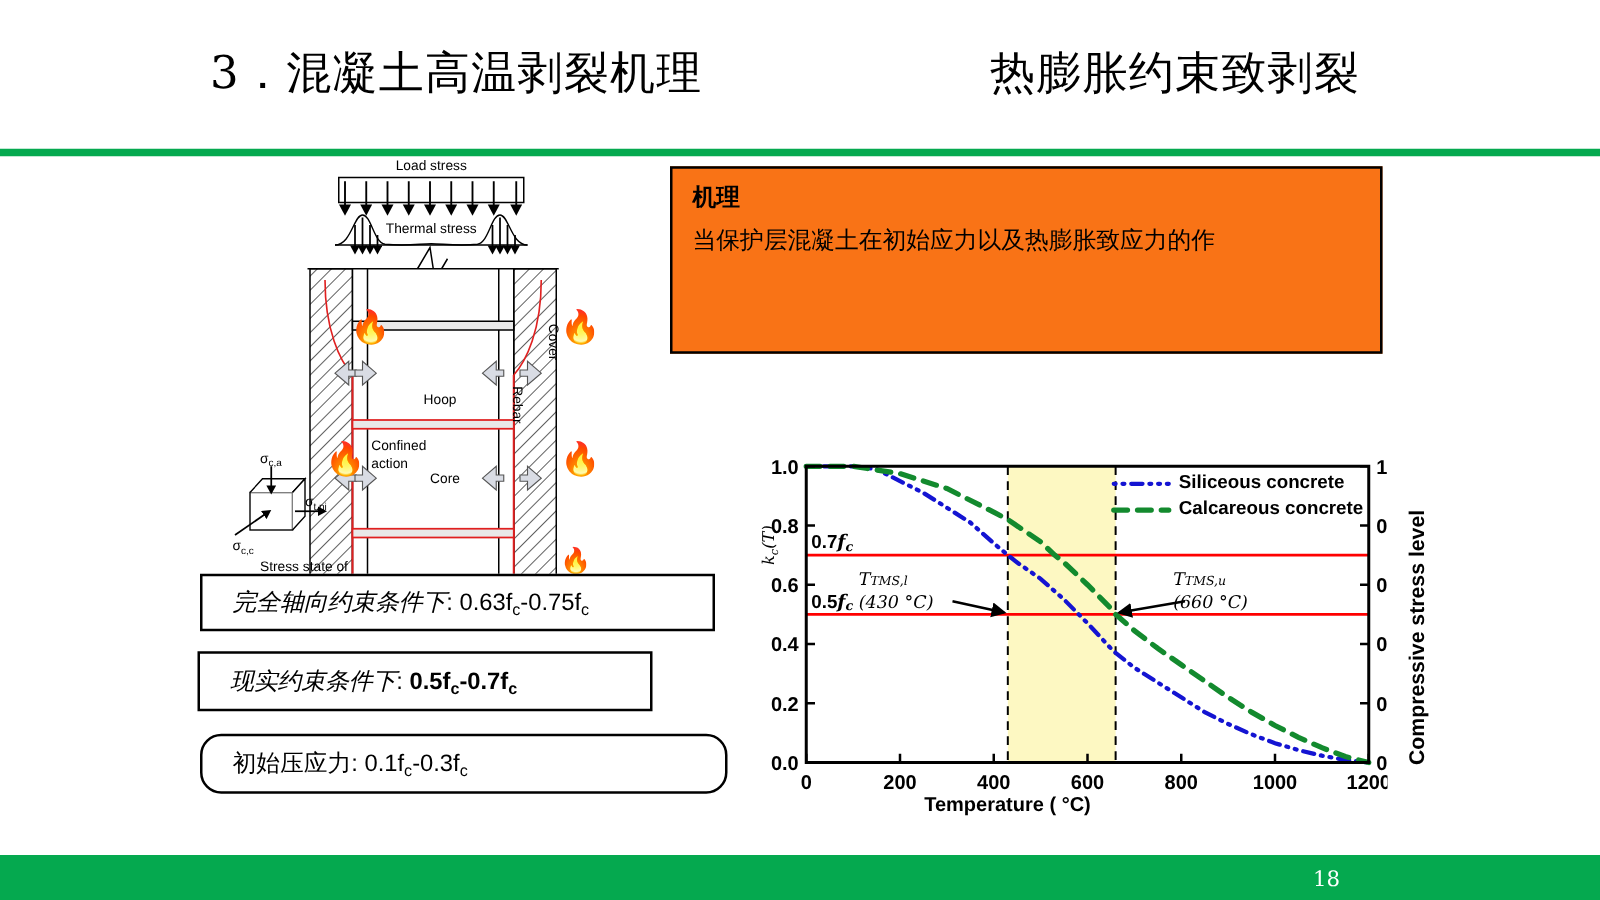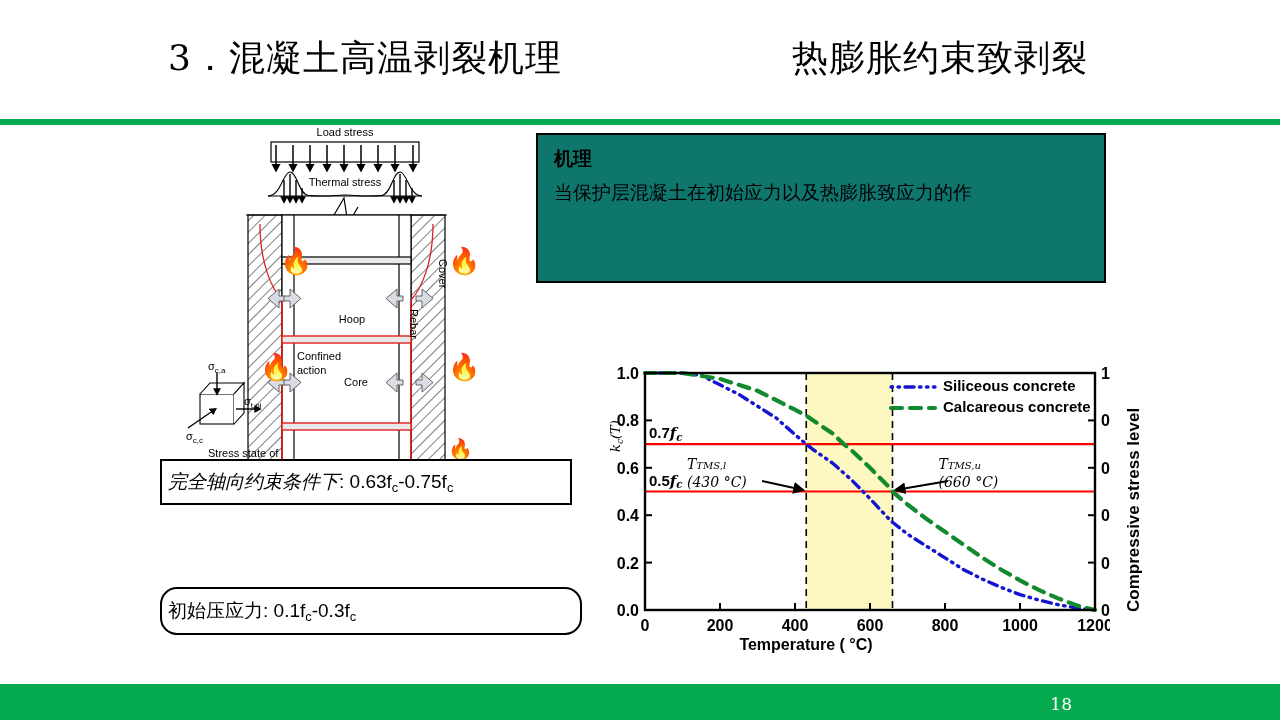--- a/index.html
+++ b/index.html
@@ -8,26 +8,26 @@
 
   
   .title-row{position:absolute;left:0;top:34px;width:1280px;height:60px;}
   .title-main{position:absolute;left:168px;top:0;font-family:"DejaVu Serif",serif;font-size:36px;font-weight:400;color:#000;letter-spacing:1px;white-space:nowrap;}
   .title-sub{position:absolute;left:792px;top:0;font-family:"DejaVu Serif",serif;font-size:36px;font-weight:400;color:#000;letter-spacing:1px;white-space:nowrap;}
   .green-rule{position:absolute;left:0;top:119px;width:1280px;height:6px;background:#05a94f;}
   .bottom-bar{position:absolute;left:0;top:684px;width:1280px;height:36px;background:#05a94f;}
   .page-num{position:absolute;right:22px;top:694px;font-family:"DejaVu Serif",serif;font-size:17px;color:#ffffff;}
 
   
-  .mech-box{position:absolute;left:536px;top:133px;width:570px;height:150px;border:2.5px solid #000;background:#0f766e;box-sizing:border-box;padding:10px 16px 0 16px;}
+  .mech-box{position:absolute;left:536px;top:133px;width:570px;height:150px;border:2.5px solid #000;background:#f97316;box-sizing:border-box;padding:10px 16px 0 16px;}
   .mech-title{font-family:"DejaVu Serif",serif;font-size:19px;font-weight:700;color:#000;line-height:1.45;}
   .mech-body{font-family:"DejaVu Serif",serif;font-size:19px;color:#000;line-height:1.62;margin-top:4px;}
 
   
-  .cbox{position:absolute;border:2.5px solid #000;background:#fff;box-sizing:border-box;display:flex;align-items:center;padding-left:6px;}
+  .cbox{position:absolute;border:2.5px solid #000;background:#fff;box-sizing:border-box;display:flex;align-items:center;padding-left:24px;}
   #cbox-0{left:160px;top:459px;width:412px;height:46px;}
   #cbox-1{left:158px;top:521px;width:364px;height:48px;}
   #cbox-2{left:160px;top:587px;width:422px;height:48px;border-radius:17px;}
   .cb-txt{font-family:"DejaVu Serif",serif;font-size:19px;color:#000;white-space:nowrap;}
   .cb-txt i{font-style:italic;}
   .cb-txt b{font-family:"Liberation Sans",sans-serif;font-weight:700;}
   .cb-txt .pl{font-family:"Liberation Sans",sans-serif;font-weight:400;}
   sub{font-size:.68em;vertical-align:baseline;position:relative;top:.28em;}
 
   
@@ -174,20 +174,25 @@
     <div class="mech-title">机理</div>
     <div class="mech-body">当保护层混凝土在初始应力以及热膨胀致应力的作</div>
   </div>
 
   <div class="cbox" id="cbox-0">
     <span class="cb-txt">
       <i>完全轴向约束条件下</i><span class="pl">: </span><span class="pl"><span>0.63f</span><sub>c</sub><span>-0.75f</span><sub>c</sub></span>
     </span>
   </div>
 
+  <div class="cbox" id="cbox-1">
+    <span class="cb-txt">
+      <i>现实约束条件下</i><span class="pl">: </span><b><span>0.5f</span><sub>c</sub><span>-0.7f</span><sub>c</sub></b>
+    </span>
+  </div>
 
   <div class="cbox" id="cbox-2">
     <span class="cb-txt">
       <span>初始压应力</span><span class="pl">: </span><span class="pl"><span>0.1f</span><sub>c</sub><span>-0.3f</span><sub>c</sub></span>
     </span>
   </div>
 
   <div id="chart">
     <svg class="cv" id="chart-svg" width="500" height="285" viewBox="0 0 500 285">
         <defs>

